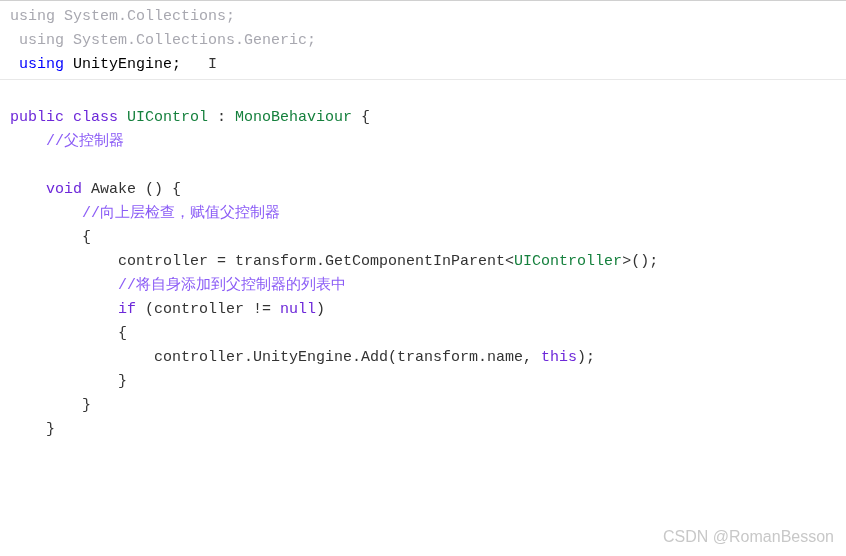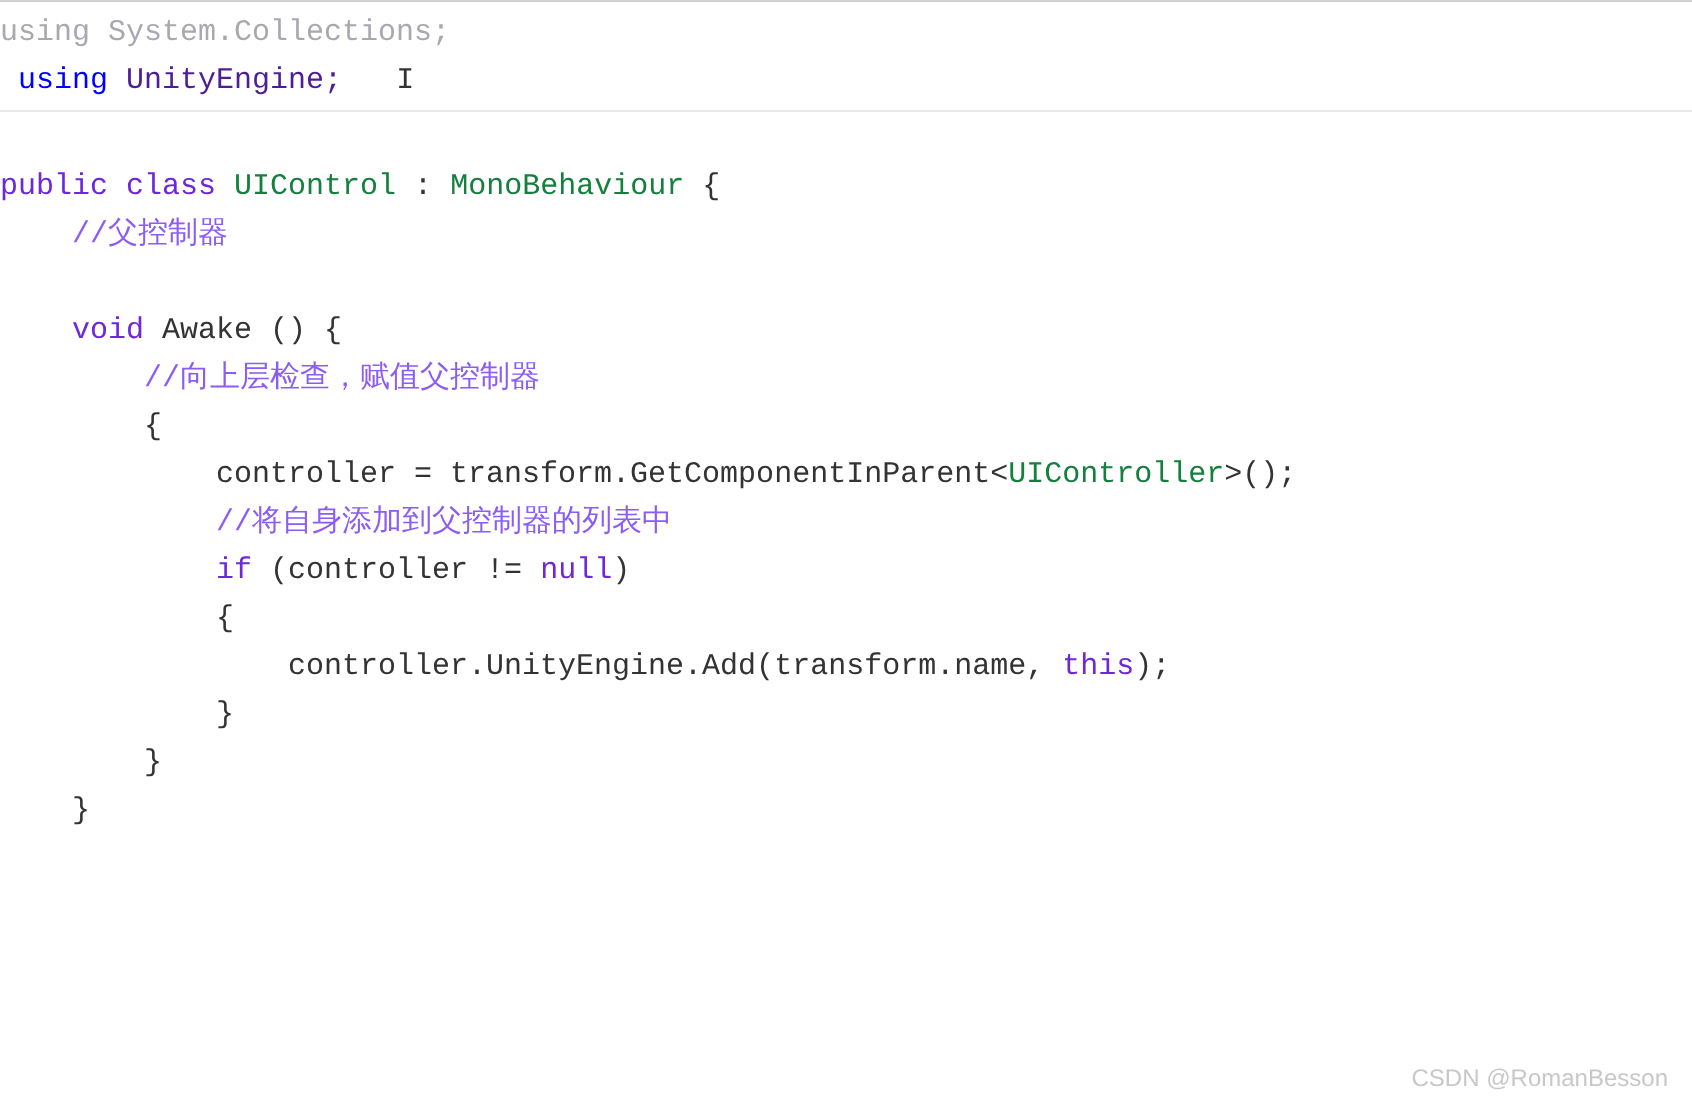--- a/index.html
+++ b/index.html
@@ -16,27 +16,27 @@
       overflow: hidden;
       position: relative;
       border-top: 1px solid #d0d0d0;
     }
     .editor {
       padding: 4px 0;
       line-height: 1.6;
     }
     .line {
       white-space: pre;
-      padding-left: 0;
+      padding-left: 10px;
       position: relative;
     }
     .kw-using { color: #a8a8b0; }
     .kw-using-active { color: #0000ff; }
     .ns-gray { color: #a8a8b0; }
-    .ns-black { color: #4c1d95; }
+    .ns-black { color: #000000; }
     .kw-blue { color: #6d28d9; }
     .type-teal { color: #15803d; }
     .comment { color: #8b5cf6; }
     .punct { color: #333; }
     .underline-wavy {
       text-decoration: underline wavy #cc0000;
       text-decoration-thickness: 1px;
     }
     .cursor {
       display: inline-block;
@@ -49,33 +49,34 @@
       height: 16px;
       background: #000;
       vertical-align: middle;
       margin-left: 1px;
     }
     .watermark {
       position: absolute;
       bottom: 10px;
       right: 12px;
       color: #c8c8c8;
-      font-size: 12px;
+      font-size: 16px;
       font-family: sans-serif;
     }
     .divider {
       border-top: 1px solid #e8e8e8;
       margin: 2px 0;
     }
   </style>
 </head>
 <body>
 
 <div class="editor">
   <div class="line"><span class="kw-using">using</span><span class="ns-gray"> System.Collections;</span></div>
+  <div class="line"><span class="kw-using"> using</span><span class="ns-gray"> System.Collections.Generic;</span></div>
   <div class="line"><span class="kw-using-active"> using</span><span class="ns-black"> UnityEngine;</span>   <span class="cursor">I</span></div>
   <div class="divider"></div>
   <div class="line"> </div>
   <div class="line"><span class="kw-blue">public</span><span class="kw-blue"> class</span><span class="type-teal"> UIControl</span><span class="punct"> : </span><span class="type-teal">MonoBehaviour</span><span class="punct"> {</span></div>
   <div class="line"><span class="comment">    //父控制器</span></div>
   <div class="line"> </div>
   <div class="line"><span class="kw-blue">    void</span><span class="punct"> Awake</span><span class="punct"> () {</span></div>
   <div class="line"><span class="comment">        //向上层检查，赋值父控制器</span></div>
   <div class="line"><span class="punct">        {</span></div>
   <div class="line"><span class="punct">            controller = transform.GetComponentInParent&lt;</span><span class="type-teal">UIController</span><span class="punct">&gt;();</span></div>

